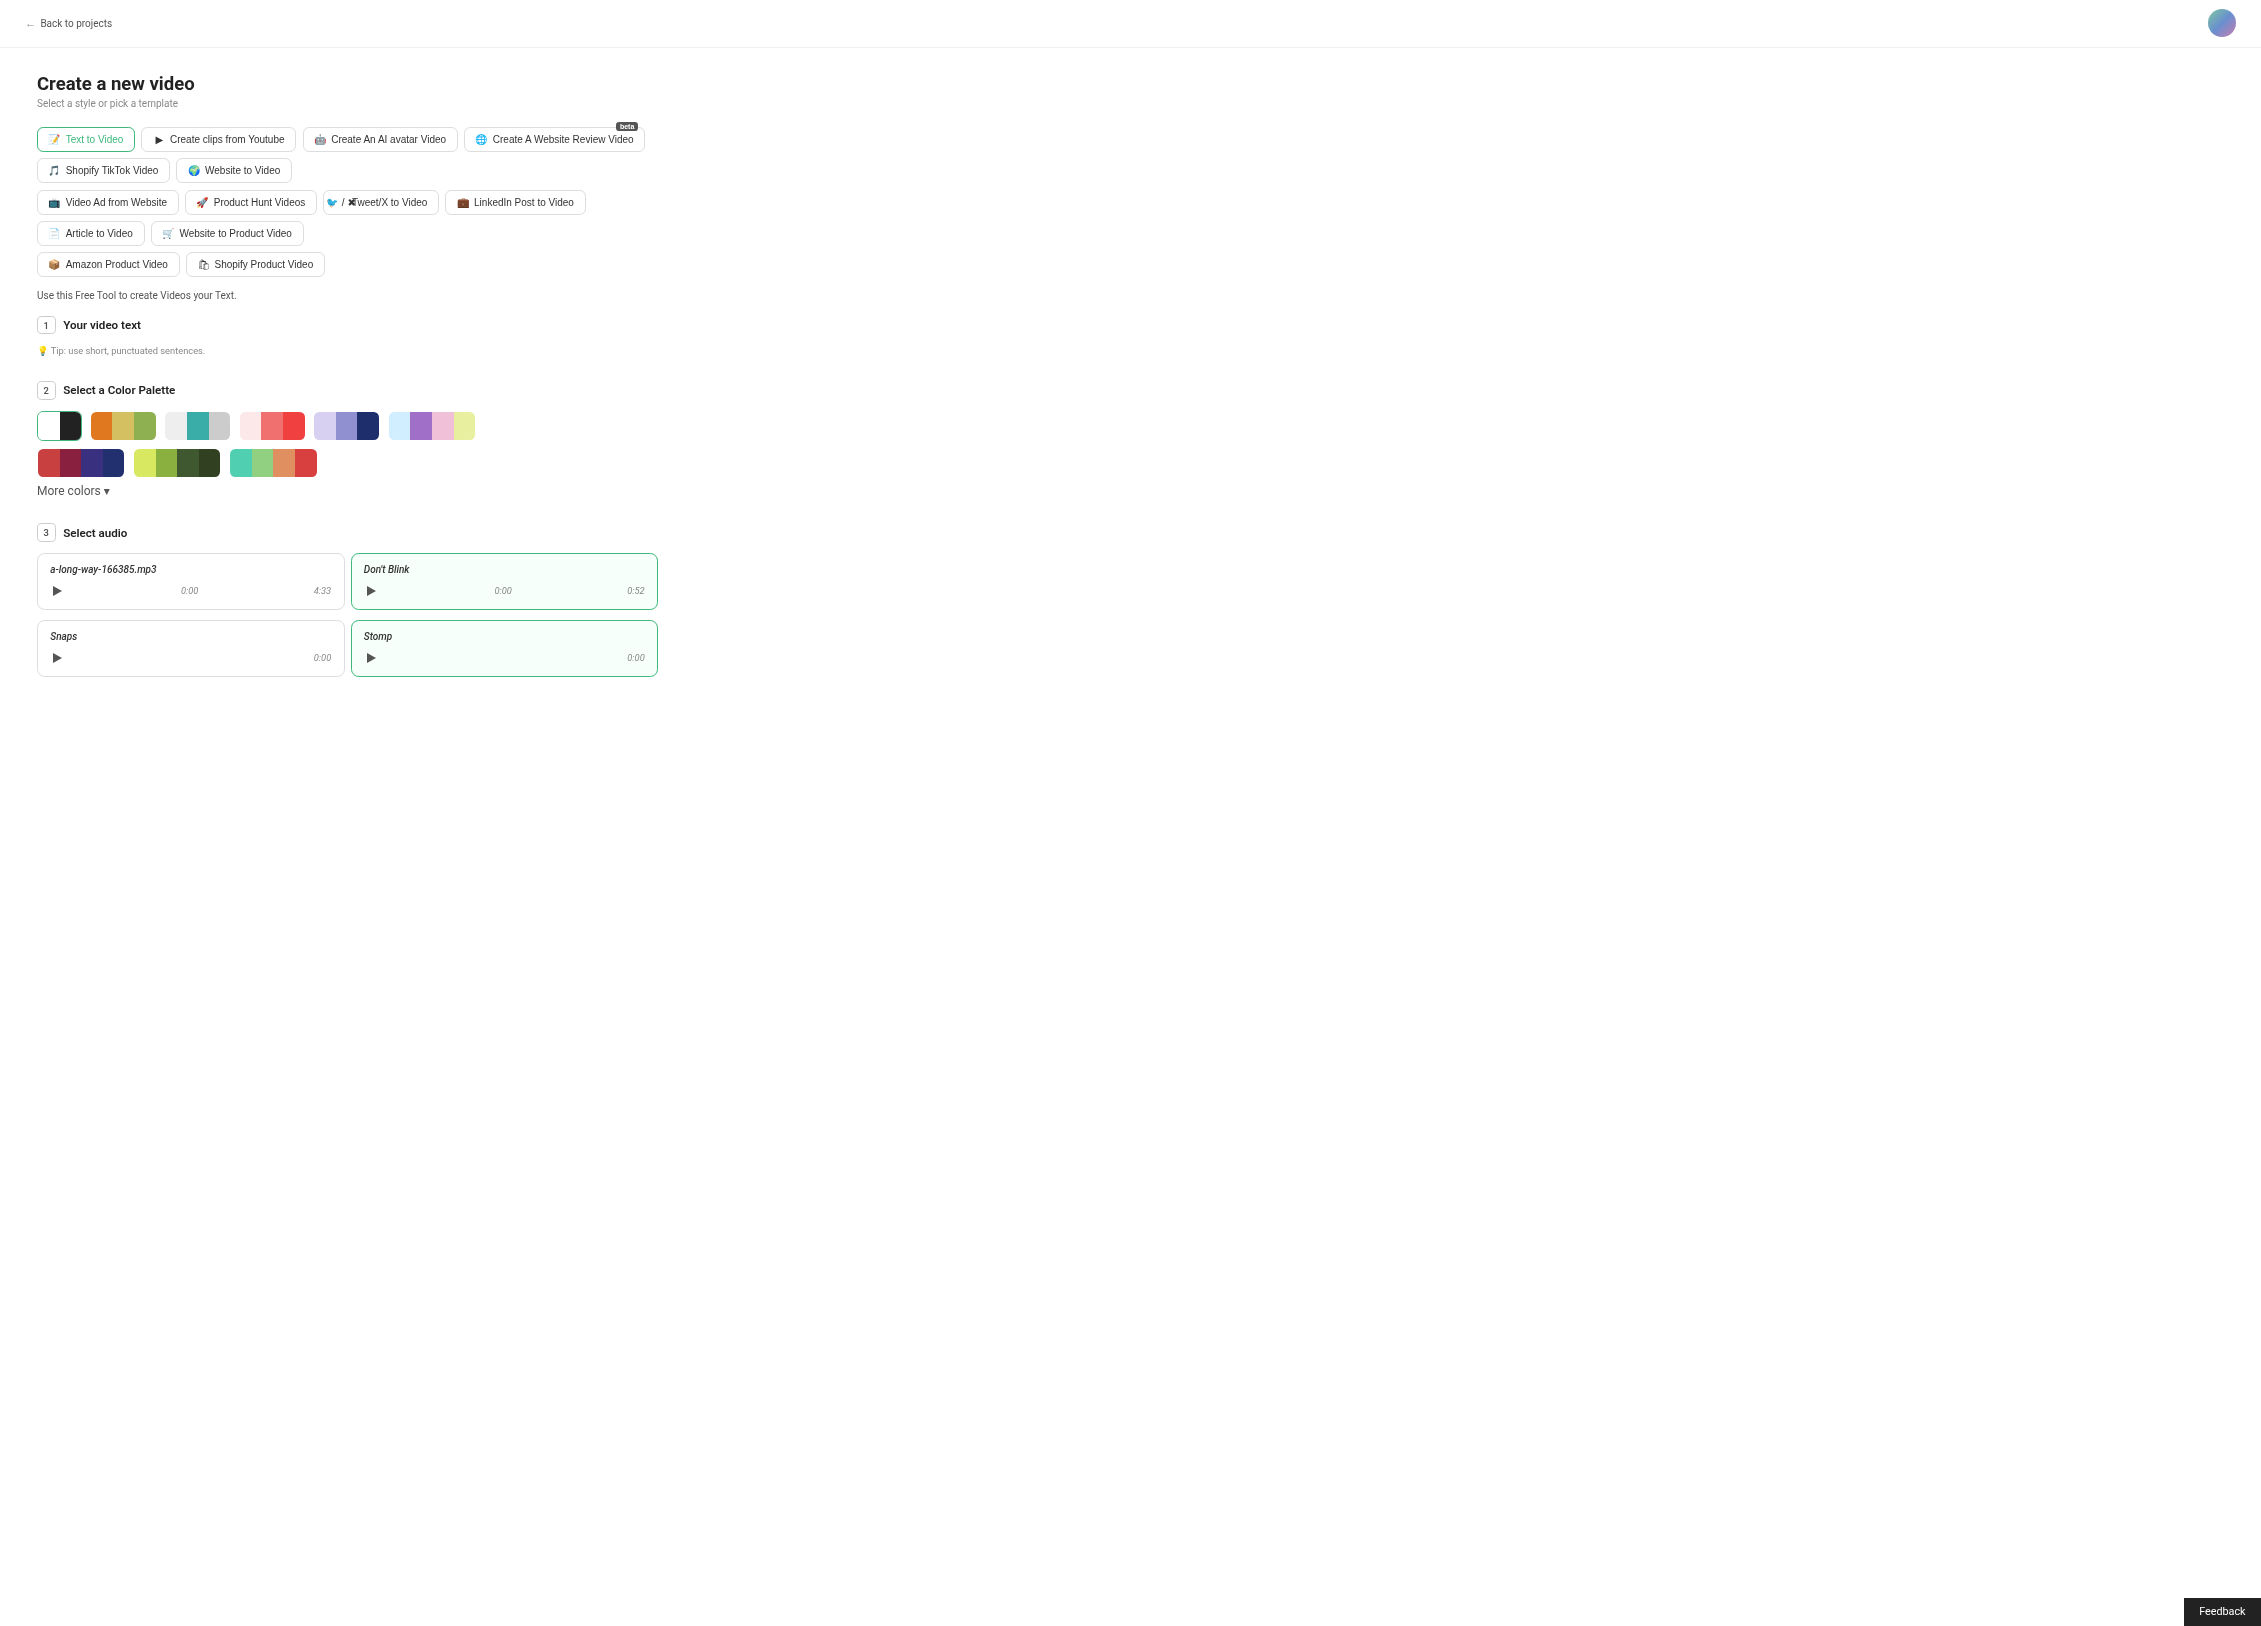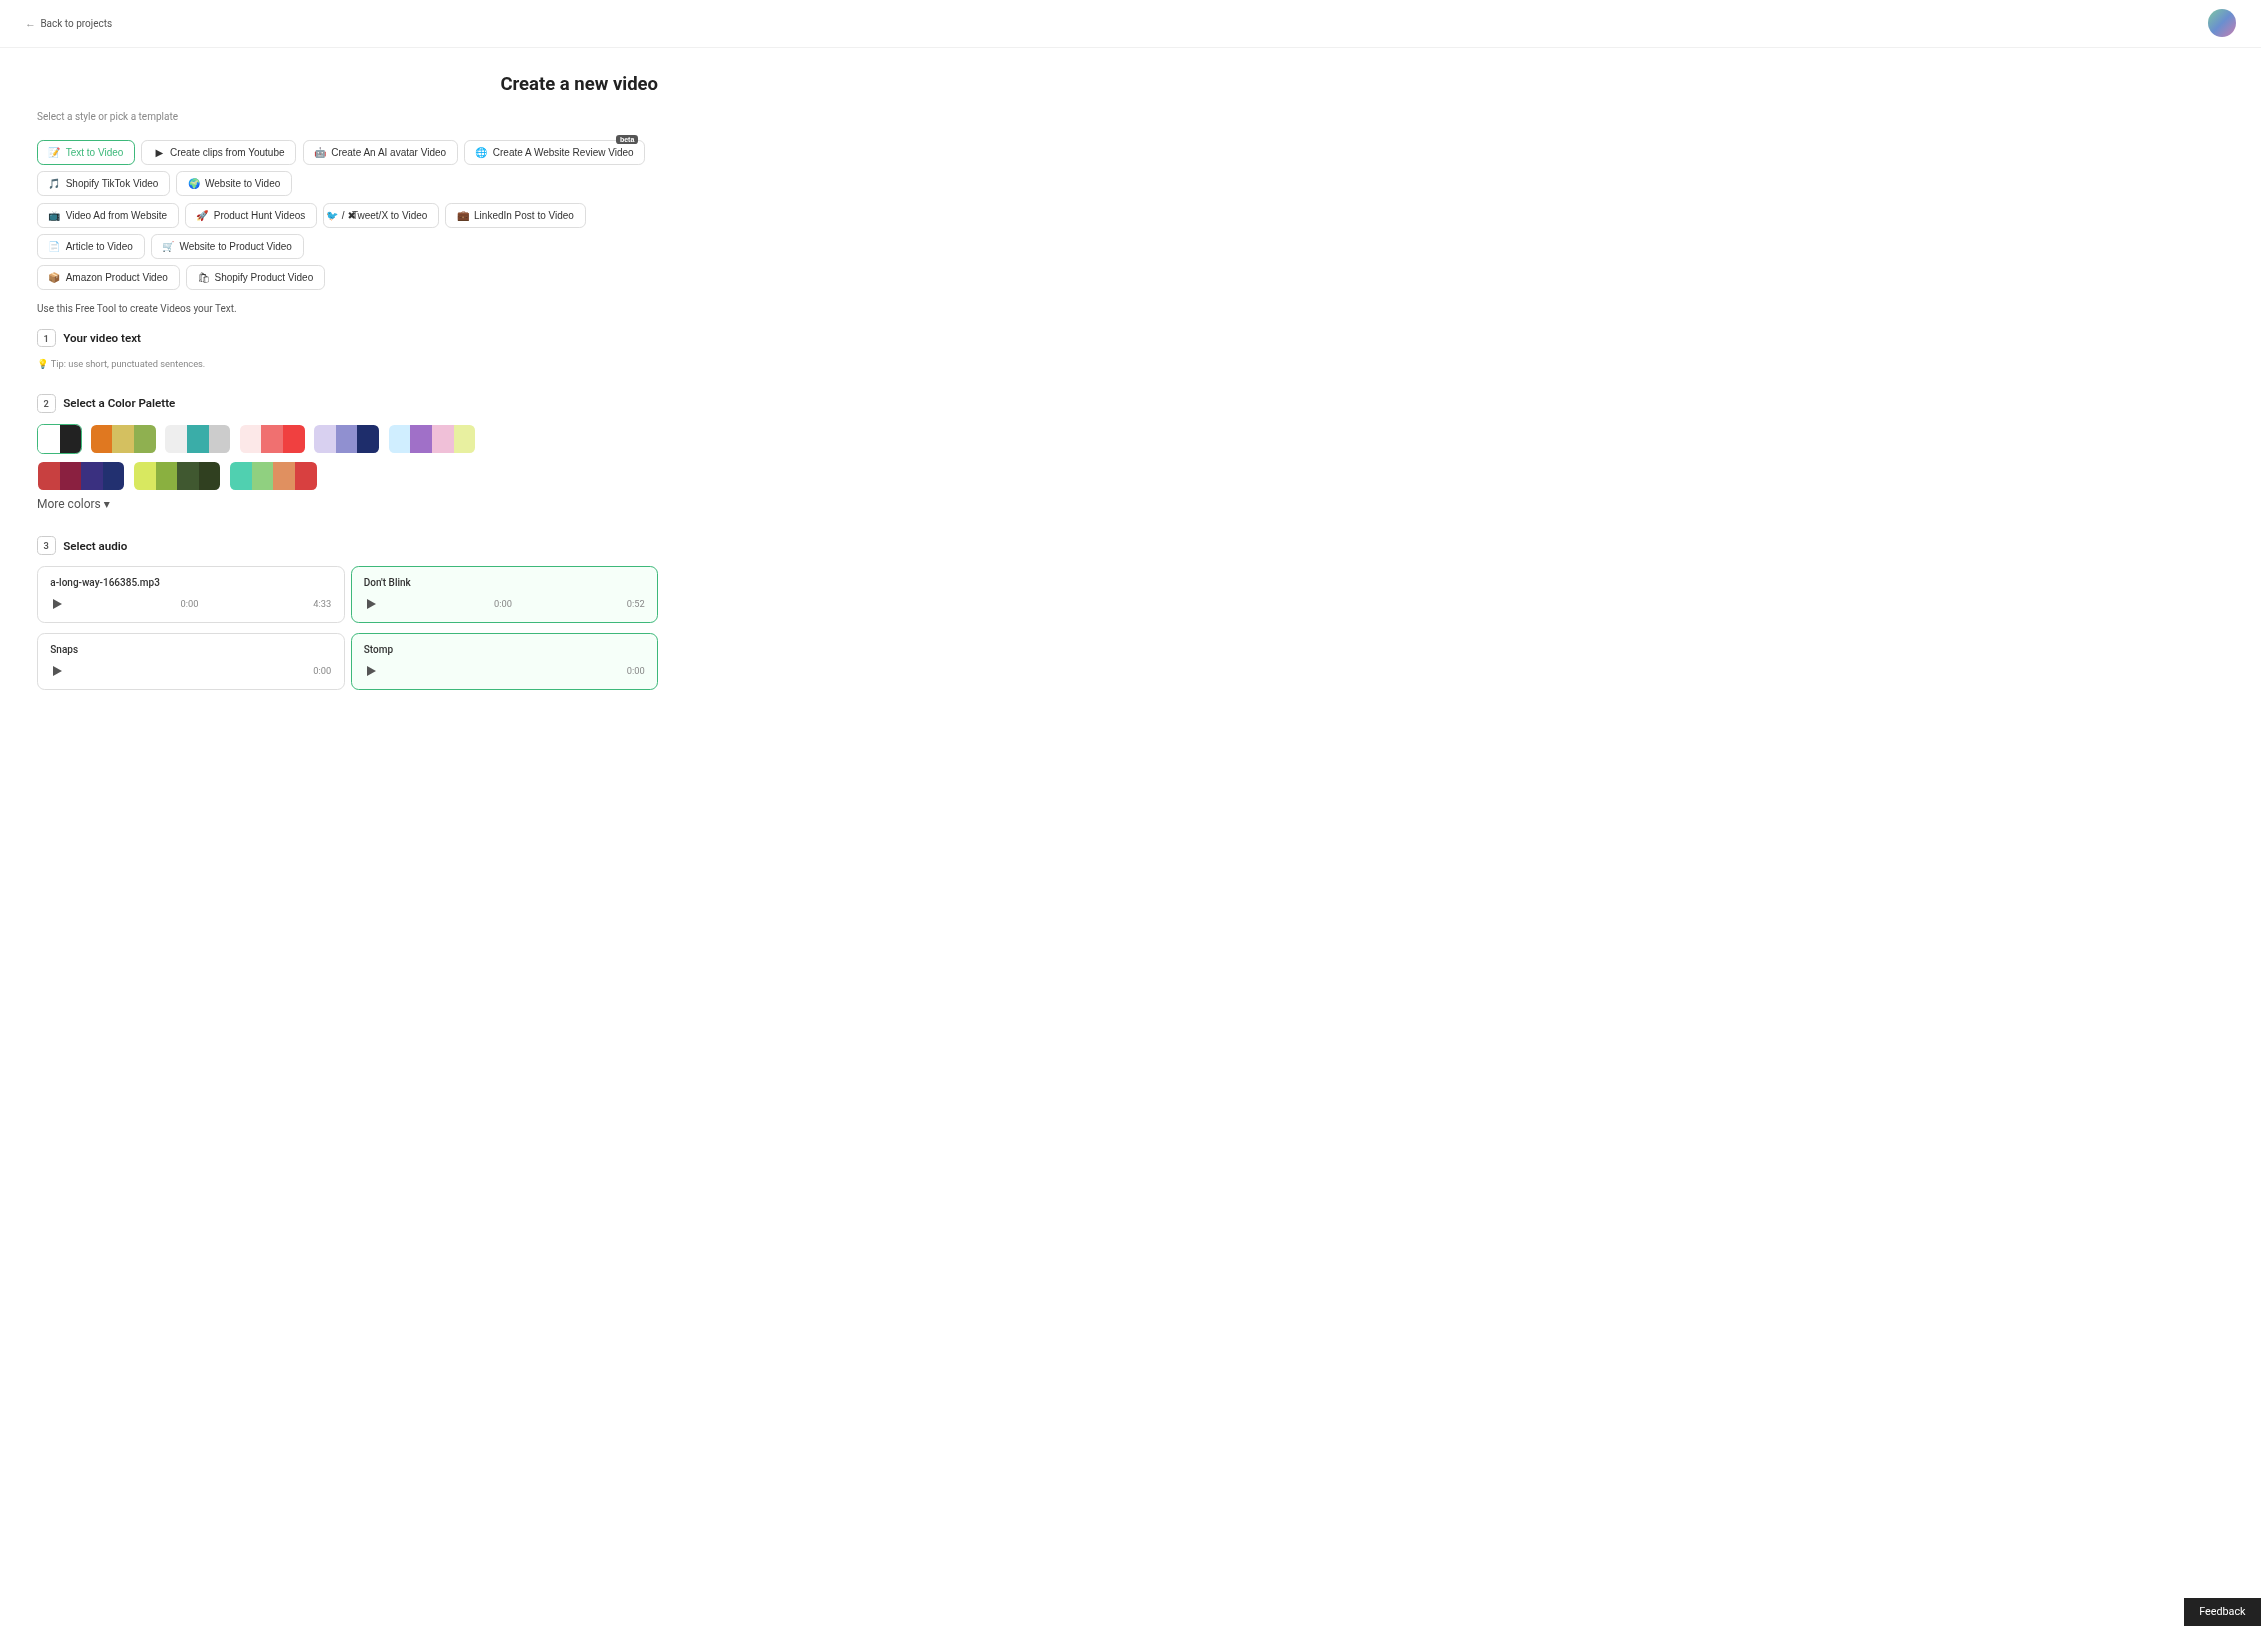--- a/index.html
+++ b/index.html
@@ -35,22 +35,21 @@
       border-radius: 50%;
       background: linear-gradient(135deg, #7ec8a0, #6a8fcf, #c87eb0);
     }
     .main {
       padding: 25px 37px;
       max-width: 695px;
     }
     .page-title {
       font-size: 18.5px;
       font-weight: 700;
-      margin-bottom: 16px;
-      text-align: right;
+      margin-bottom: 3px;
     }
     .page-subtitle {
       font-size: 10px;
       color: #888;
       margin-bottom: 18.5px;
     }
     .tabs-row {
       display: flex;
       flex-wrap: wrap;
       gap: 6.2px;
@@ -225,20 +224,21 @@
       margin-top: 6.2px;
     }
     .audio-section {
       display: flex;
       flex-direction: column;
       gap: 9.3px;
     }
     .audio-row {
       display: flex;
       gap: 6px;
+      font-style: italic;
     }
     .audio-card {
       flex: 1;
       border: 1.2px solid #ddd;
       border-radius: 7.7px;
       padding: 10.8px 12.3px;
       cursor: pointer;
     }
     .audio-card.selected {
       border-color: #3db87a;

